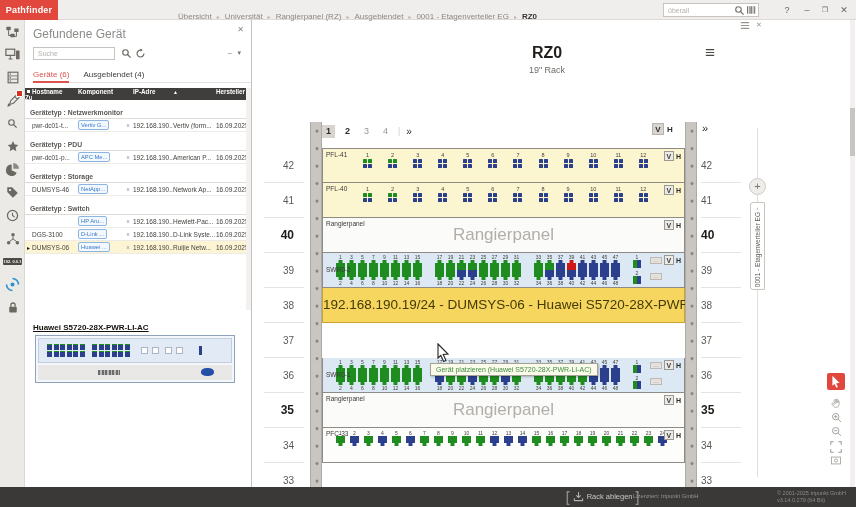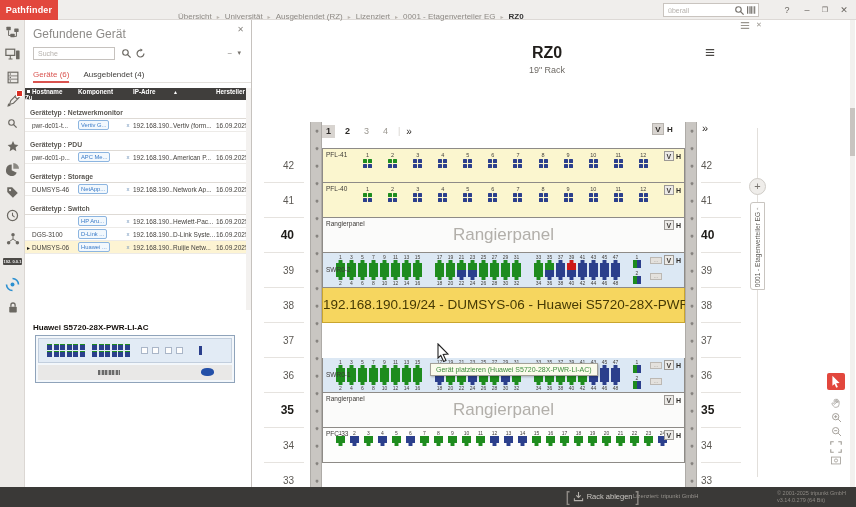--- a/index.html
+++ b/index.html
@@ -47,21 +47,21 @@
   .th-dot{width:3px;height:3px;background:#fff;margin-left:2px;}
   .sortarrow{font-size:5px;}
   .tgroup{font-size:6.8px;font-weight:bold;color:#5a5752;padding:9px 0 2px 5px;border-bottom:1px solid #dedad5;}
   .trow{height:13px;border-bottom:1px solid #edebe8;background:#fff;}
   .trow span{overflow:hidden;white-space:nowrap;}
   .trow.sel{background:#fdf4d3;}
   .marker{font-size:6px;color:#1a1a1a;text-align:center;}
   .badge{border:1px solid #8cb5e0;color:#3a7bc8;background:#f2f8fd;font-size:5.8px;padding:0 2px;border-radius:2px;justify-self:start;max-width:43px;overflow:hidden;white-space:nowrap;line-height:8px;}
   .xbtn{color:#6f93ba;font-size:6px;text-align:center;}
   .pscroll{position:absolute;right:0;top:68px;width:5px;height:222px;background:#f3f1ef;}
-  .pv-label{position:absolute;left:8px;top:303px;font-size:8px;font-weight:bold;color:#14100c;}
+  .pv-label{position:absolute;left:8px;top:303px;font-size:8px;font-weight:bold;color:#14100c;text-decoration:underline;}
   .pv{position:absolute;left:10px;top:315px;width:200px;height:48px;border:1px solid #8fa3ba;background:#f3f7fb;}
   .pv-top{position:absolute;left:2px;right:2px;top:2px;height:25px;background:#e2ebf5;border:1px solid #c2cedd;}
   .pv-ports{position:absolute;left:8px;top:5px;display:flex;gap:1.5px;}
   .pv-col{display:flex;flex-direction:column;gap:1.5px;}
   .pv-sq{width:5px;height:5.5px;background:#2b3f8c;border-top:1.5px solid #1e8c1e;}
   .pv-sfp{position:absolute;top:8px;width:7px;height:7px;background:#fdfdfd;border:1px solid #aab6c8;}
   .pv-con{position:absolute;top:7px;width:3px;height:9px;background:#2b3f8c;}
   .pv-bot{position:absolute;left:2px;right:2px;top:29px;height:15px;background:#e9e8e7;}
   .pv-vent{position:absolute;left:60px;top:5px;width:22px;height:5px;background:repeating-linear-gradient(90deg,#6b6b6b 0 2px,#bbb 2px 3.5px);}
   .pv-oval{position:absolute;right:18px;top:3px;width:13px;height:8px;background:#2450a8;border-radius:45%;}
@@ -151,23 +151,23 @@
     <div class="logo">Pathfinder</div>
     <span class="tb-ic" style="left:70px"></span>
     <span class="tb-ic" style="left:95px"></span>
     <span class="tb-ic" style="left:118px;color:#bcb8b3"></span>
     <span class="tb-ic" style="left:141px"></span>
     <div class="crumbs" id="crumbs">
         <span>Übersicht</span>
         <span class="sep">▸</span>
         <span>Universität</span>
         <span class="sep">▸</span>
-        <span>Ausgeblendet (RZ)</span>
+        <span>Rangierpanel (RZ)</span>
         <span class="sep">▸</span>
-        <span>Lizenziert</span>
+        <span>Ausgeblendet</span>
         <span class="sep">▸</span>
         <span>0001 - Etagenverteiler EG</span>
         <span class="sep">▸</span>
         <span class="last">RZ0</span>
       </div>
     <div class="tb-search">
       <input placeholder="überall" style="">
       <span style="color:#77736e" class="js-ic">
           <svg width="11" height="11" viewBox="0 0 16 16">
             <circle cx="6.5" cy="6.5" r="4" fill="none" stroke="currentColor" stroke-width="1.7"></circle>

